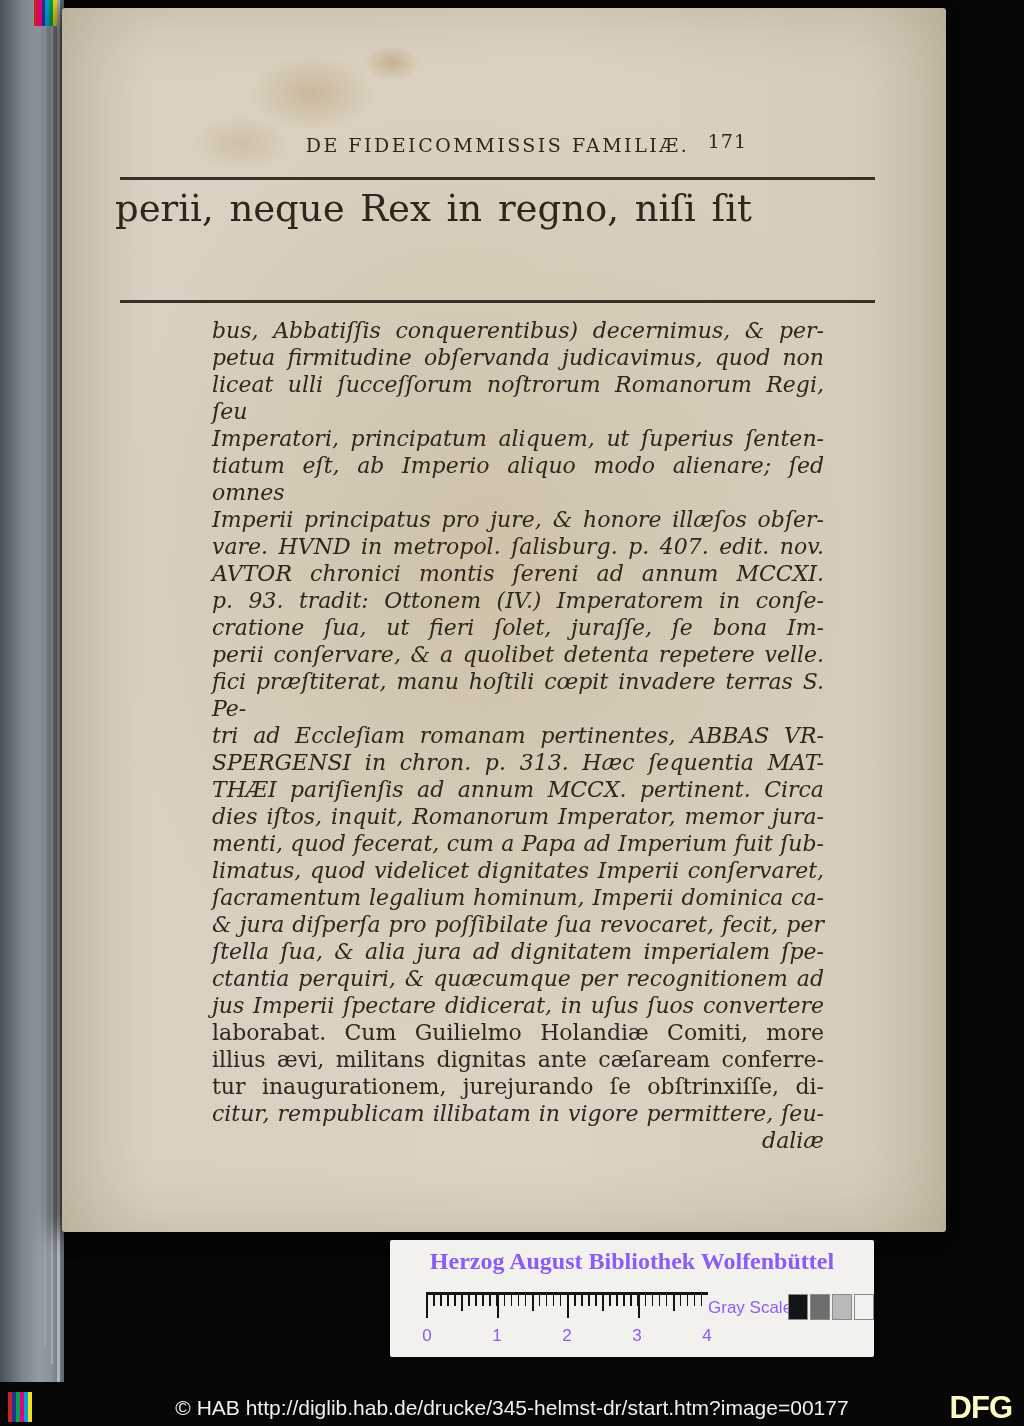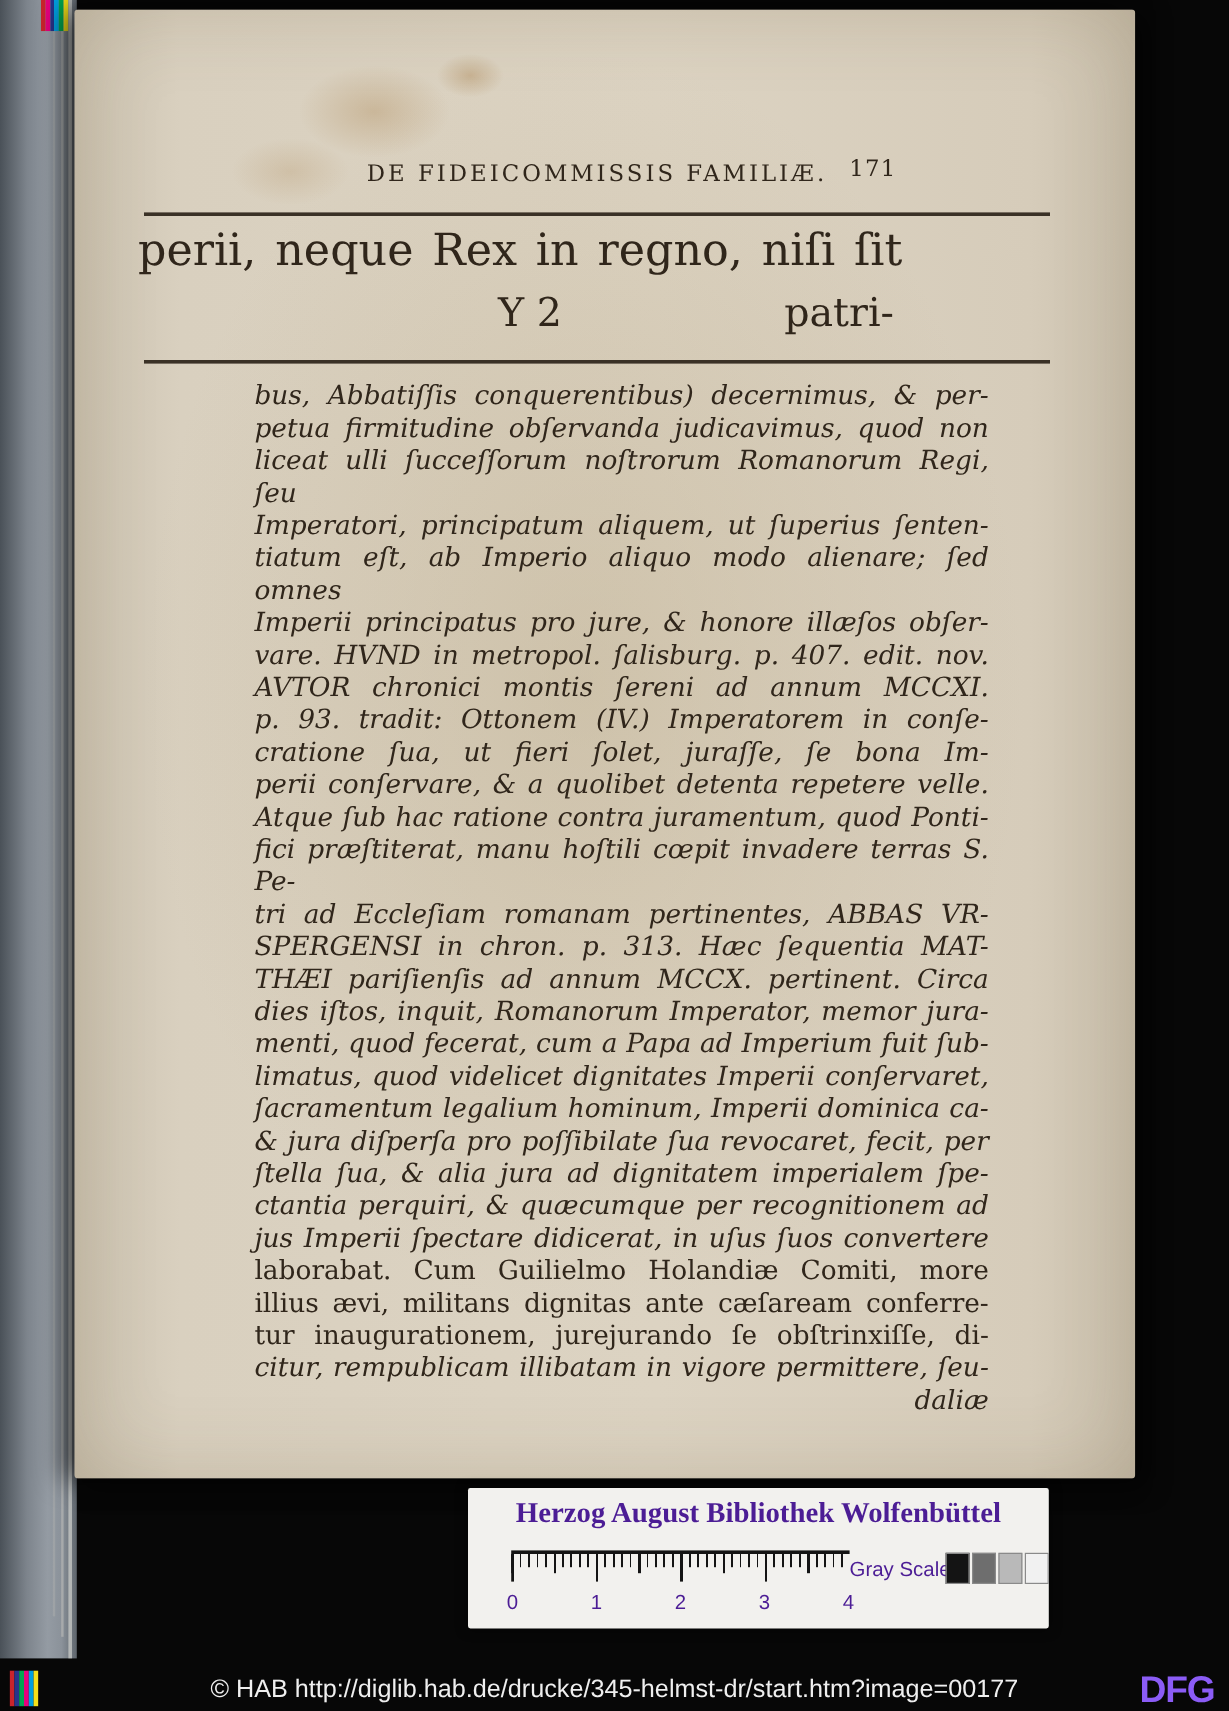--- a/index.html
+++ b/index.html
@@ -53,21 +53,21 @@
   .bodytext{
     position:absolute;left:105px;top:309px;width:612px;
     font-size:22px;line-height:27px;font-style:italic;margin-left:45px;
   }
   .bl{text-align:justify;text-align-last:justify;white-space:normal;}
   .bl.roman{font-style:normal;}
   .bl.right{text-align-last:right;}
   
   .footer-card{
     position:absolute;left:390px;top:1240px;width:484px;height:117px;
-    background:#f2f1ee;border-radius:2px;color:#4c1d95;
+    background:#f2f1ee;border-radius:2px;color:#8b5cf6;
     box-shadow:0 0 10px rgba(0,0,0,.6);
   }
   .footer-card .lib-name{
     position:absolute;top:8px;left:0;width:100%;text-align:center;
     font-family:"Liberation Serif",serif;font-weight:bold;font-size:24px;
   }
   .ruler{position:absolute;left:36px;top:52px;width:282px;height:30px;border-top:3px solid #141414;}
   .ruler .minor{position:absolute;top:0;left:0;width:100%;height:11px;
     background:repeating-linear-gradient(90deg,#141414 0 1.5px,transparent 1.5px 7.05px);}
   .ruler .half{position:absolute;top:0;left:0;width:100%;height:16px;
@@ -123,40 +123,35 @@
 
     <div class="measure running-head">
       <span class="rh-title">DE FIDEICOMMISSIS FAMILIÆ.</span>
       <span class="rh-num">171</span>
     </div>
 
     <div class="rule r1"></div>
 
     <div class="big-heading">perii, neque Rex in regno, niſi ſit</div>
 
-    <div class="catch-row">
-      <span class="sig">Y 2</span>
-      <span class="cw">patri-</span>
-    </div>
 
     <div class="rule r2"></div>
 
     <div class="bodytext">
       <div class="bl">bus, Abbatiſſis conquerentibus) decernimus, &amp; per-</div>
       <div class="bl">petua firmitudine obſervanda judicavimus, quod non</div>
       <div class="bl">liceat ulli ſucceſſorum noſtrorum Romanorum Regi, ſeu</div>
       <div class="bl">Imperatori, principatum aliquem, ut ſuperius ſenten-</div>
       <div class="bl">tiatum eſt, ab Imperio aliquo modo alienare; ſed omnes</div>
       <div class="bl">Imperii principatus pro jure, &amp; honore illæſos obſer-</div>
       <div class="bl">vare. HVND in metropol. ſalisburg. p. 407. edit. nov.</div>
       <div class="bl">AVTOR chronici montis ſereni ad annum MCCXI.</div>
       <div class="bl">p. 93. tradit: Ottonem (IV.) Imperatorem in conſe-</div>
       <div class="bl">cratione ſua, ut fieri ſolet, juraſſe, ſe bona Im-</div>
       <div class="bl">perii conſervare, &amp; a quolibet detenta repetere velle.</div>
-      <div class="bl">Atque ſub hac ratione contra juramentum, quod Ponti-</div>
       <div class="bl">fici præſtiterat, manu hoſtili cœpit invadere terras S. Pe-</div>
       <div class="bl">tri ad Eccleſiam romanam pertinentes, ABBAS VR-</div>
       <div class="bl">SPERGENSI in chron. p. 313. Hæc ſequentia MAT-</div>
       <div class="bl">THÆI pariſienſis ad annum MCCX. pertinent. Circa</div>
       <div class="bl">dies iſtos, inquit, Romanorum Imperator, memor jura-</div>
       <div class="bl">menti, quod fecerat, cum a Papa ad Imperium fuit ſub-</div>
       <div class="bl">limatus, quod videlicet dignitates Imperii conſervaret,</div>
       <div class="bl">ſacramentum legalium hominum, Imperii dominica ca-</div>
       <div class="bl">&amp; jura diſperſa pro poſſibilate ſua revocaret, fecit, per</div>
       <div class="bl">ſtella ſua, &amp; alia jura ad dignitatem imperialem ſpe-</div>
@@ -187,15 +182,15 @@
     <div class="gs-label">Gray Scale</div>
     <div class="gs-swatches">
       <div class="sq" style="background: rgb(20, 20, 20);"></div>
       <div class="sq" style="background: rgb(110, 110, 110);"></div>
       <div class="sq" style="background: rgb(185, 185, 185);"></div>
       <div class="sq" style="background: rgb(241, 241, 241);"></div>
     </div>
   </div>
 
   <div class="copyright">© HAB http://diglib.hab.de/drucke/345-helmst-dr/start.htm?image=00177</div>
-  <div class="dfg-logo" style="color: #8b5cf6;">DFG</div>
+  <div class="dfg-logo" style="color: #fef9c3;">DFG</div>
 
 </div>
 
 </body></html>

